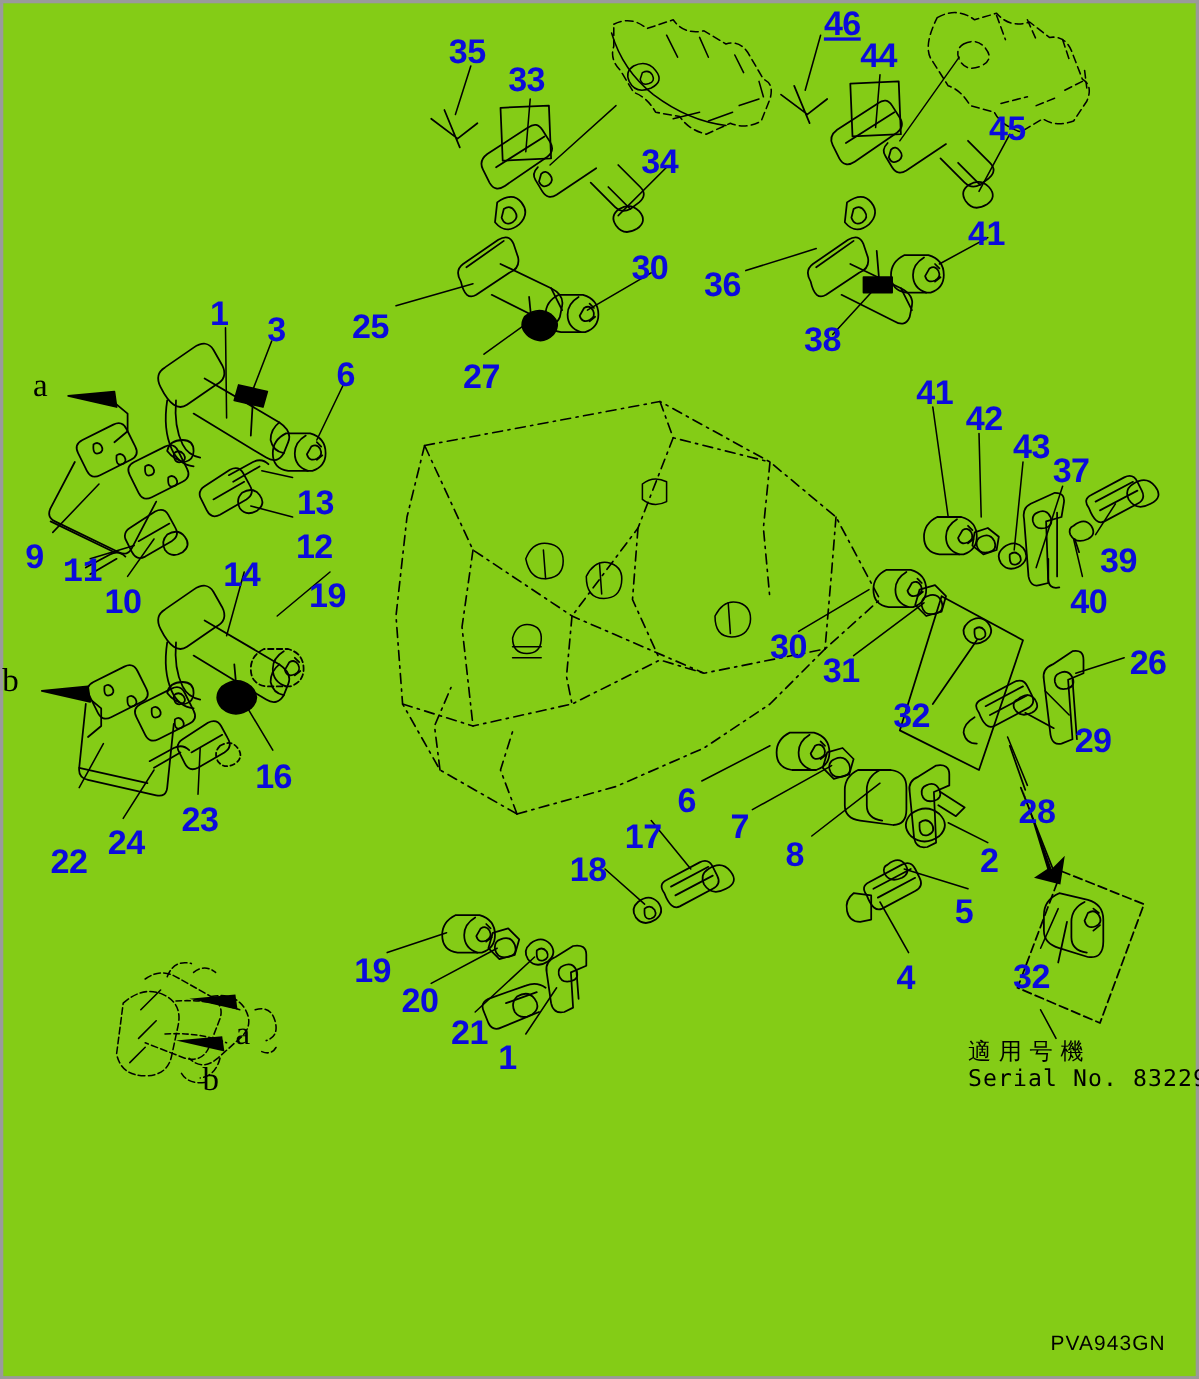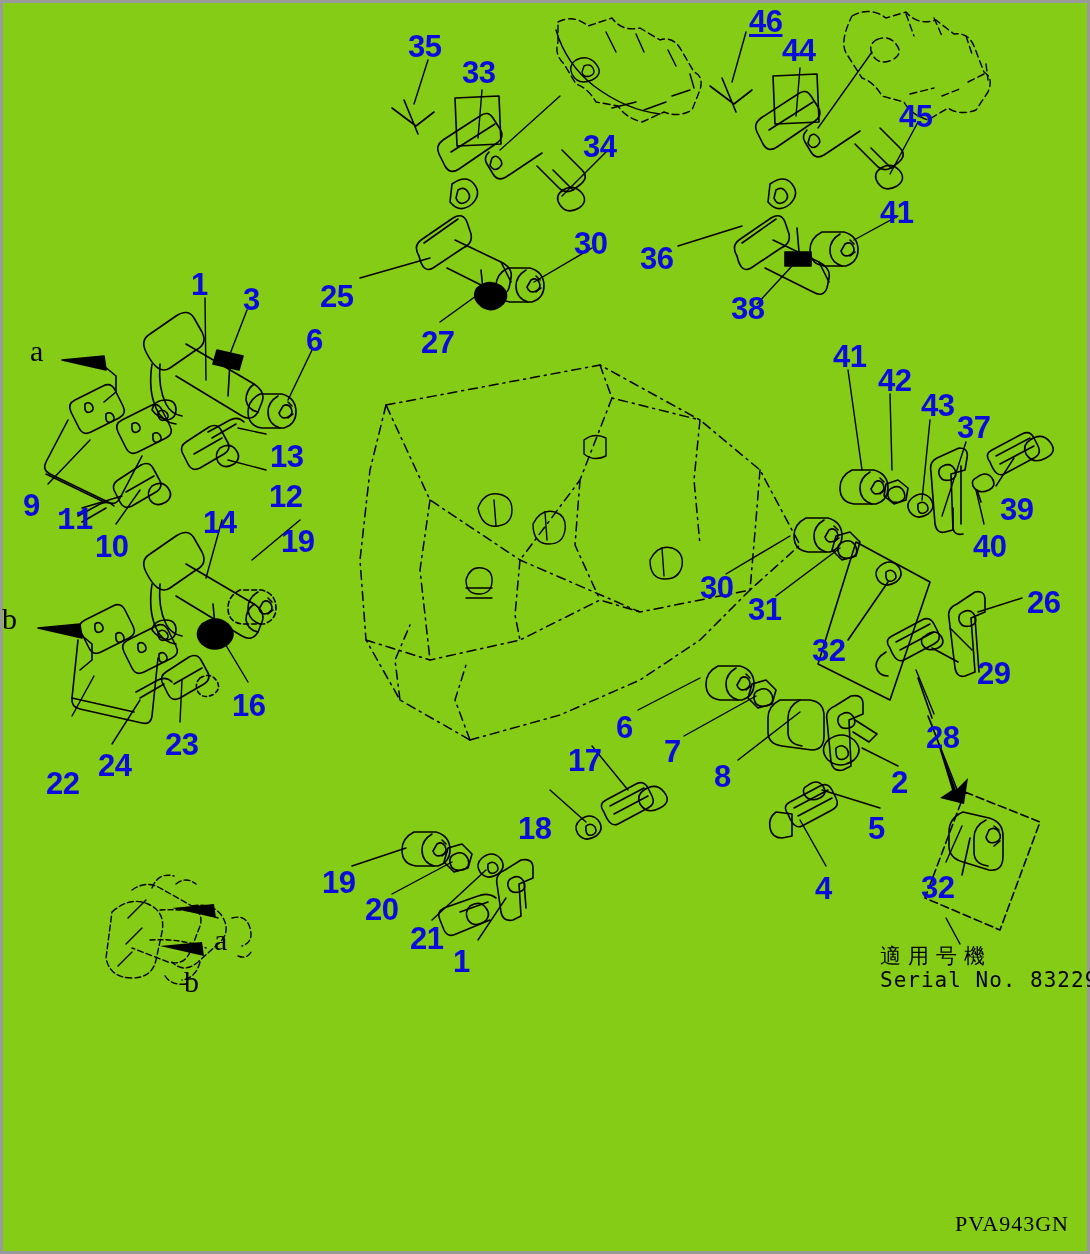--- a/index.html
+++ b/index.html
@@ -79,22 +79,22 @@
   }
   .serial-en {
     font-family: "DejaVu Sans Mono", monospace;
     font-size: 21px;
     letter-spacing: 1px;
     line-height: 1.2;
   }
   .drawing-no {
     position: absolute;
     color: #000000;
-    font-family: Liberation Serif, serif;
-    font-size: 22px;
+    font-family: Liberation Sans, sans-serif;
+    font-size: 19px;
     letter-spacing: 1px;
     white-space: nowrap;
   }
 </style>
 </head>
 <body>
 
 <div id="sheet">
 
   <div id="sheet-border-left"></div>
@@ -550,21 +550,21 @@
       <div class="callout" style="left: 232px; top: 690px;">16</div>
       <div class="callout" style="left: 46px; top: 723px; margin-top: 45px;">22</div>
       <div class="callout" style="left: 165px; top: 729px;">23</div>
       <div class="callout" style="left: 926px; top: 722px;">28</div>
       <div class="callout" style="left: 98px; top: 750px; text-align: center;">24</div>
       <div class="callout" style="left: 616px; top: 712px;">6</div>
       <div class="callout" style="left: 664px; top: 736px;">7</div>
       <div class="callout" style="left: 714px; top: 761px;">8</div>
       <div class="callout" style="left: 891px; top: 767px;">2</div>
       <div class="callout" style="left: 568px; top: 745px;">17</div>
-      <div class="callout" style="left: 518px; top: 775px; margin-top: 38px;">18</div>
+      <div class="callout" style="left: 518px; top: 775px;">18</div>
       <div class="callout" style="left: 868px; top: 813px;">5</div>
       <div class="callout" style="left: 815px; top: 873px;">4</div>
       <div class="callout" style="left: 322px; top: 867px;">19</div>
       <div class="callout" style="left: 365px; top: 894px;">20</div>
       <div class="callout" style="left: 921px; top: 872px;">32</div>
       <div class="callout" style="left: 410px; top: 923px;">21</div>
       <div class="callout" style="left: 453px; top: 946px;">1</div>
     </div>
 
   <div id="section-layer">

